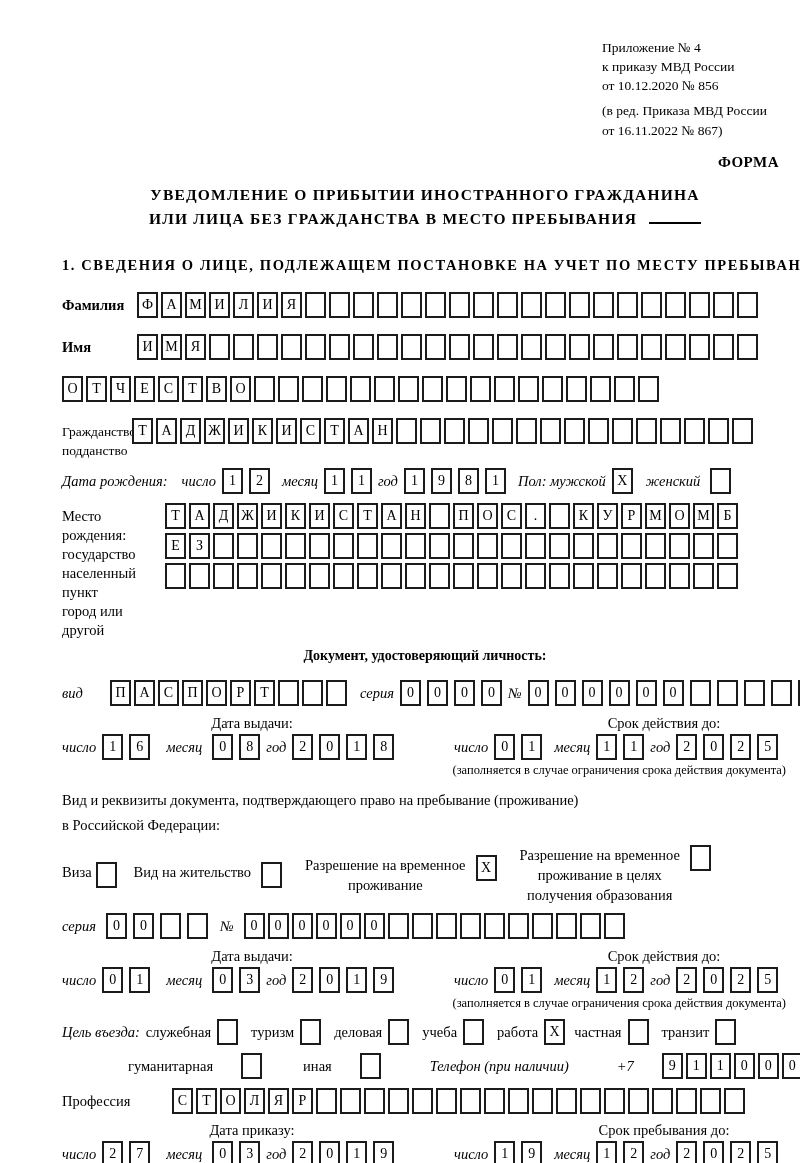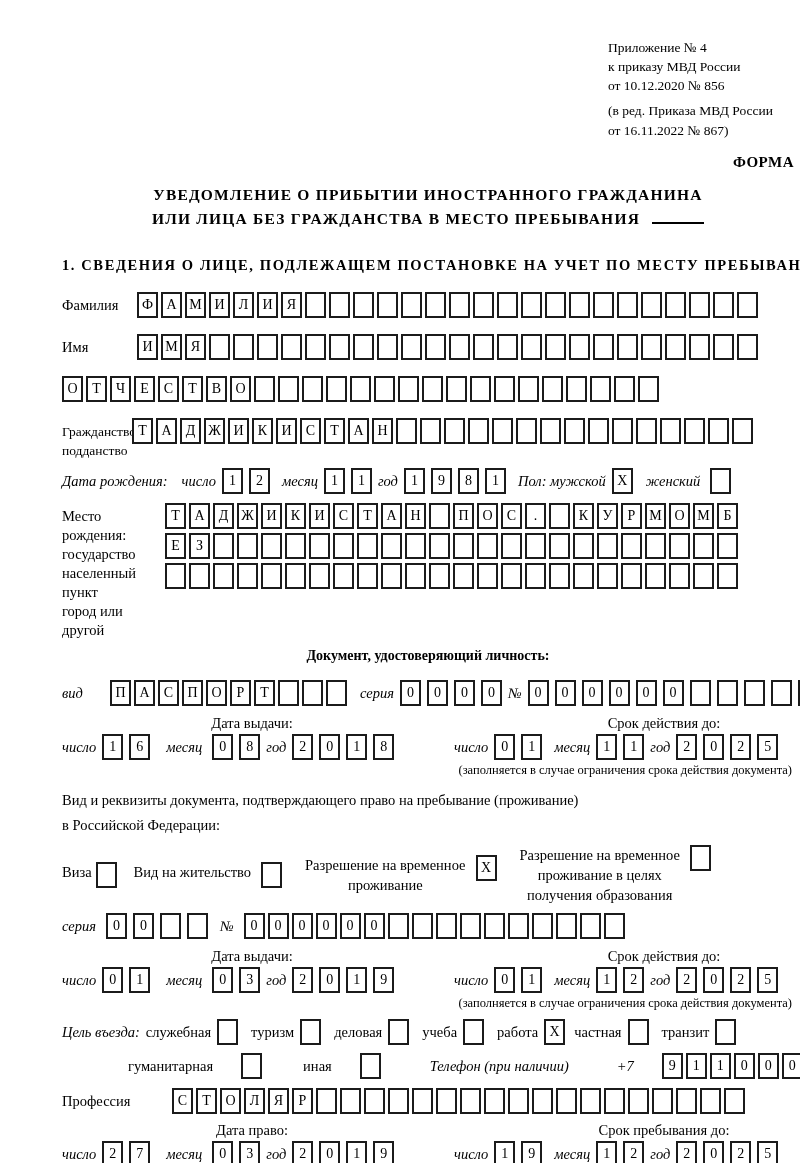--- a/index.html
+++ b/index.html
@@ -1,28 +1,28 @@
 <!DOCTYPE html>
 <html><head>
 <meta charset="utf-8">
 <style>
   html,body{margin:0;padding:0;background:#fff;}
   .page{position:relative;width:800px;height:1163px;background:#ffffff;color:#000;
-        font-family:"Liberation Serif",serif;box-sizing:border-box;padding:38px 6px 0 62px;overflow:hidden;}
+        font-family:"Liberation Serif",serif;box-sizing:border-box;padding:38px 12px 0 62px;overflow:hidden;}
   .appendix{width:172px;margin-left:auto;margin-right:14px;font-size:13.5px;line-height:1.42;}
   .appendix .rev{margin-top:6px;}
-  .forma{text-align:right;margin:14px 0 0 0;font-weight:bold;font-size:15px;letter-spacing:.5px;}
+  .forma{text-align:right;margin:14px 9px 0 0;font-weight:bold;font-size:15px;letter-spacing:.5px;}
   .title{text-align:center;font-weight:bold;font-size:15.5px;margin-top:12px;line-height:1.55;letter-spacing:1.2px;}
   .blank-line{display:inline-block;width:52px;border-bottom:2px solid #000;margin-left:12px;vertical-align:baseline;}
   .sect{font-weight:bold;font-size:14.5px;margin-top:26px;letter-spacing:1.6px;white-space:nowrap;}
   .frow{display:flex;align-items:flex-start;margin-top:16px;}
   .rowgap{margin-top:8px;}
   .flabel{font-size:14.5px;line-height:19px;padding-top:4px;flex:0 0 auto;}
   .flabel div{line-height:19px;}
-  .w75{width:75px;} .w103{width:103px;} .w70{width:70px;} .w110{width:110px;} .w160{width:160px;}
+  .w75{width:75px;font-weight:bold;} .w103{width:103px;} .w70{width:70px;} .w110{width:110px;} .w160{width:160px;}
   .fs13{font-size:13.5px;}
   .cells{display:flex;flex:0 0 auto;}
   .cell{width:17px;height:22px;border:2px solid #1b1b1b;margin-right:3px;text-align:center;
         font-size:14px;line-height:22px;flex:0 0 auto;background:#fff;}
   .sp .cell{margin-right:6px;}
   .stack{display:flex;flex-direction:column;}
   .stack .cells{margin-bottom:4px;}
   .inl{font-size:14.5px;line-height:27px;flex:0 0 auto;font-style:italic;}
   .ml6{margin-left:6px;} .ml10{margin-left:10px;} .ml14{margin-left:14px;} .ml20{margin-left:20px;} .ml26{margin-left:26px;}
   .mr6{margin-right:6px;} .mr10{margin-right:10px;}
@@ -599,21 +599,21 @@
         <span class="cell"></span>
         <span class="cell"></span>
         <span class="cell"></span>
         <span class="cell"></span>
         <span class="cell"></span>
       </div>
   </div>
 
   <div class="datepair">
     <div class="dgroup wL">
-      <div class="dghead">Дата право:</div>
+      <div class="dghead">Дата приказу:</div>
       <div class="dgrow">
         <span class="inl mr6">число</span>
         <span class="cells sp">
             <span class="cell">2</span>
             <span class="cell">7</span>
           </span>
         <span class="inl ml10 mr10">месяц</span>
         <span class="cells sp">
             <span class="cell">0</span>
             <span class="cell">3</span>

